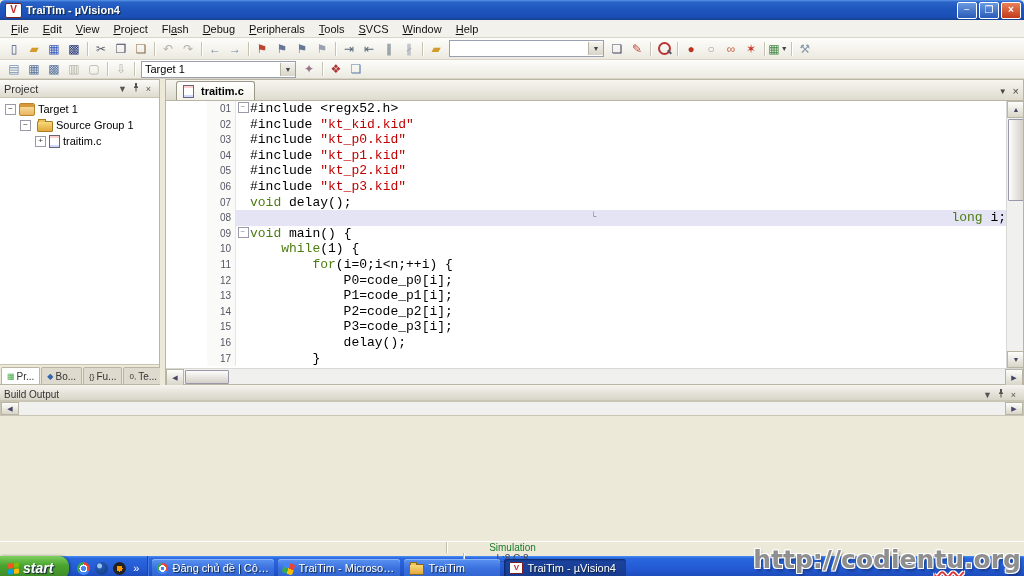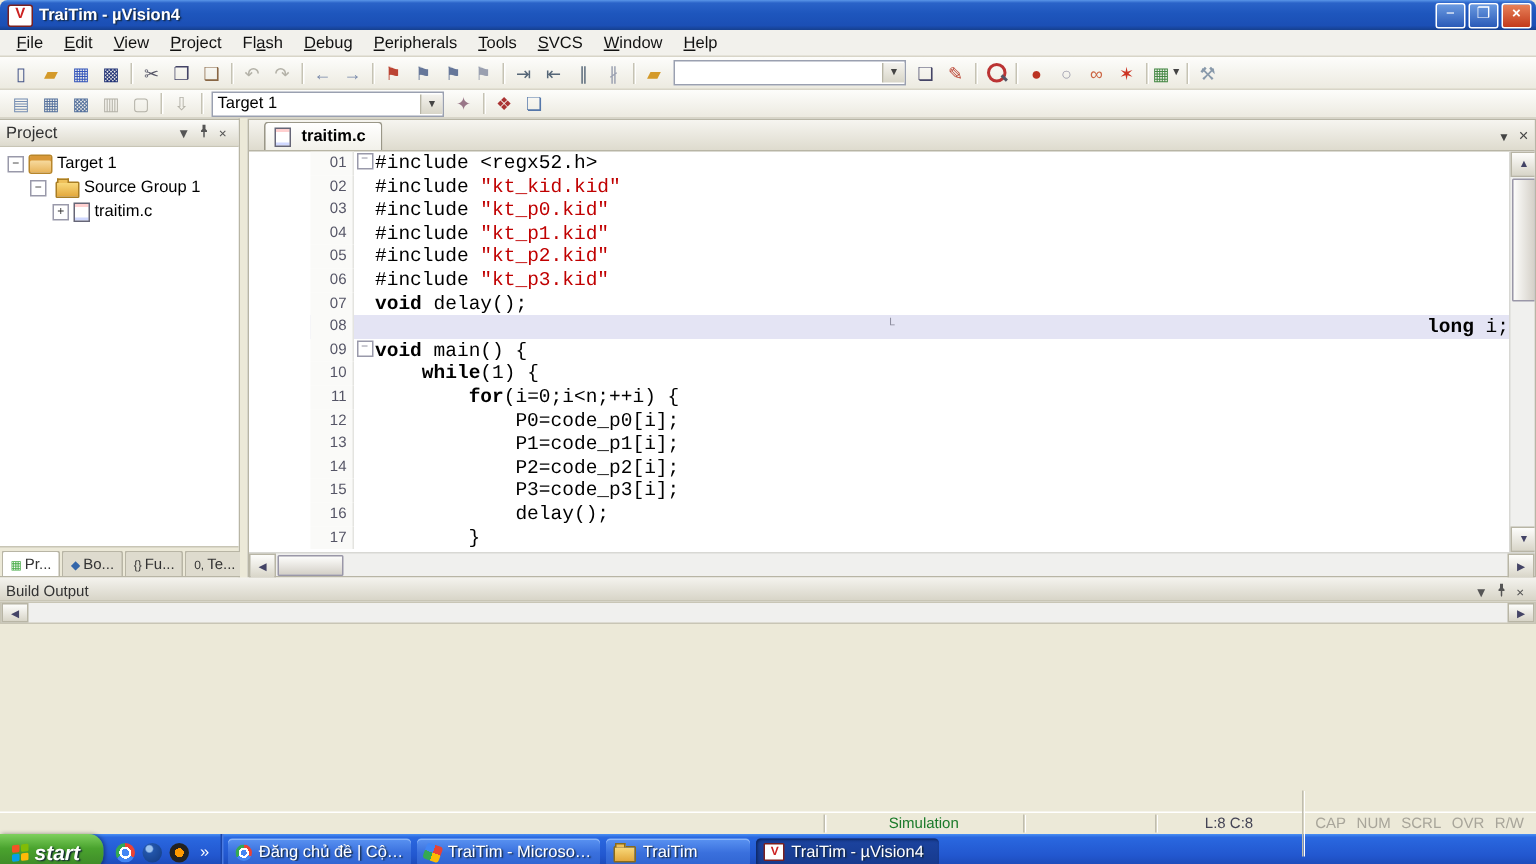--- a/index.html
+++ b/index.html
@@ -89,21 +89,21 @@
     font-size:13px;line-height:15.6px;white-space:pre;overflow:hidden;padding-left:41px;}
   .cl{display:flex;height:15.6px;}
   .cl.hl{background:#e4e4f4;justify-content:space-between;}
   .ln{width:24px;text-align:right;padding-right:4px;color:#556;font-size:10px;
     font-family:"Liberation Sans",sans-serif;line-height:15.6px;flex:none;
     background:#fafaf8;border-right:1px solid #e4e4e0;}
   .cl.hl .ln{background:#fafaf8;}
   .fold{width:14px;flex:none;text-align:center;color:#889;font-size:9px;line-height:15.6px;}
   .fold .fbox{display:inline-block;width:9px;height:9px;border:1px solid #99a;background:#fff;
     font-size:8px;line-height:7px;vertical-align:middle;}
-  .ct .k{font-weight:bold;color:#000000;}
+  .ct .k{font-weight:normal;color:#4d7c0f;}
   .ct .s{color:#c00000;}
   .ct .p{color:#000000;}
 
   
   .vscroll{width:16px;background:#f0f0ee;border-left:1px solid #d8d8d4;display:flex;flex-direction:column;flex:none;}
   .hscroll{height:15px;background:#f0f0ee;border-top:1px solid #d8d8d4;display:flex;flex:none;}
   .sb-btn{width:16px;height:15px;background:linear-gradient(180deg,#fdfdfb,#d8d5c8);
     border:1px solid #b8b5a5;color:#446;font-size:7px;display:flex;align-items:center;justify-content:center;flex:none;}
   .sb-thumb-v{width:14px;height:80px;margin:1px;background:linear-gradient(90deg,#fdfdfb,#d4d0c8);
     border:1px solid #9a97a8;border-radius:1px;}
@@ -116,21 +116,21 @@
   .bo-header{height:15px;display:flex;align-items:flex-end;padding:0 4px;color:#333;
     background:linear-gradient(180deg,#f4f3ee,#d8d5c8);border-bottom:1px solid #c8c5b5;}
   .bo-header .panel-title{font-size:10px;}
   .bo-content{flex:1;background:#fff;border:1px solid #b8b5a5;border-bottom:none;margin:0;
     font-family:"Liberation Mono","DejaVu Sans Mono",monospace;font-size:13px;line-height:15.8px;
     padding:2px 0 0 3px;overflow:hidden;white-space:pre;}
   .bo-hscroll{height:13px;background:#f0f0ee;border:1px solid #c8c5b5;display:flex;}
 
   
   #statusbar{height:14px;display:flex;align-items:center;background:#ece9d8;
-    border-top:1px solid #fff;font-size:10px;color:#333;}
+    border-top:1px solid #fff;font-size:10px;color:#333;flex-direction:column;}
   .sb-cell{height:12px;display:flex;align-items:center;justify-content:center;
     border-left:1px solid #c0bdae;box-shadow:inset 1px 0 0 #fff;padding:0 6px;}
   .sb-cell.first{border-left:none;box-shadow:none;flex:1;}
   #sb-mode{color:#1a7a2a;width:120px;}
   #sb-blank{width:75px;}
   #sb-pos{width:85px;color:#445;}
   .sb-flags{display:flex;gap:7px;color:#a8a59a;padding:16px 8px;}
 
   
   #taskbar{height:24px;display:flex;align-items:stretch;
@@ -487,14 +487,15 @@
           <span class="t-ic t-folder"></span>
           <span class="task-label">TraiTim</span>
         </div>
         <div class="task-btn active">
           <span class="t-ic t-uv">V</span>
           <span class="task-label">TraiTim - µVision4</span>
         </div>
       </div>
   </div>
 
+  <div id="watermark"><span>http://codien</span><span class="squig">tu</span><span>.org</span></div>
 
 </div>
 
 </body></html>

